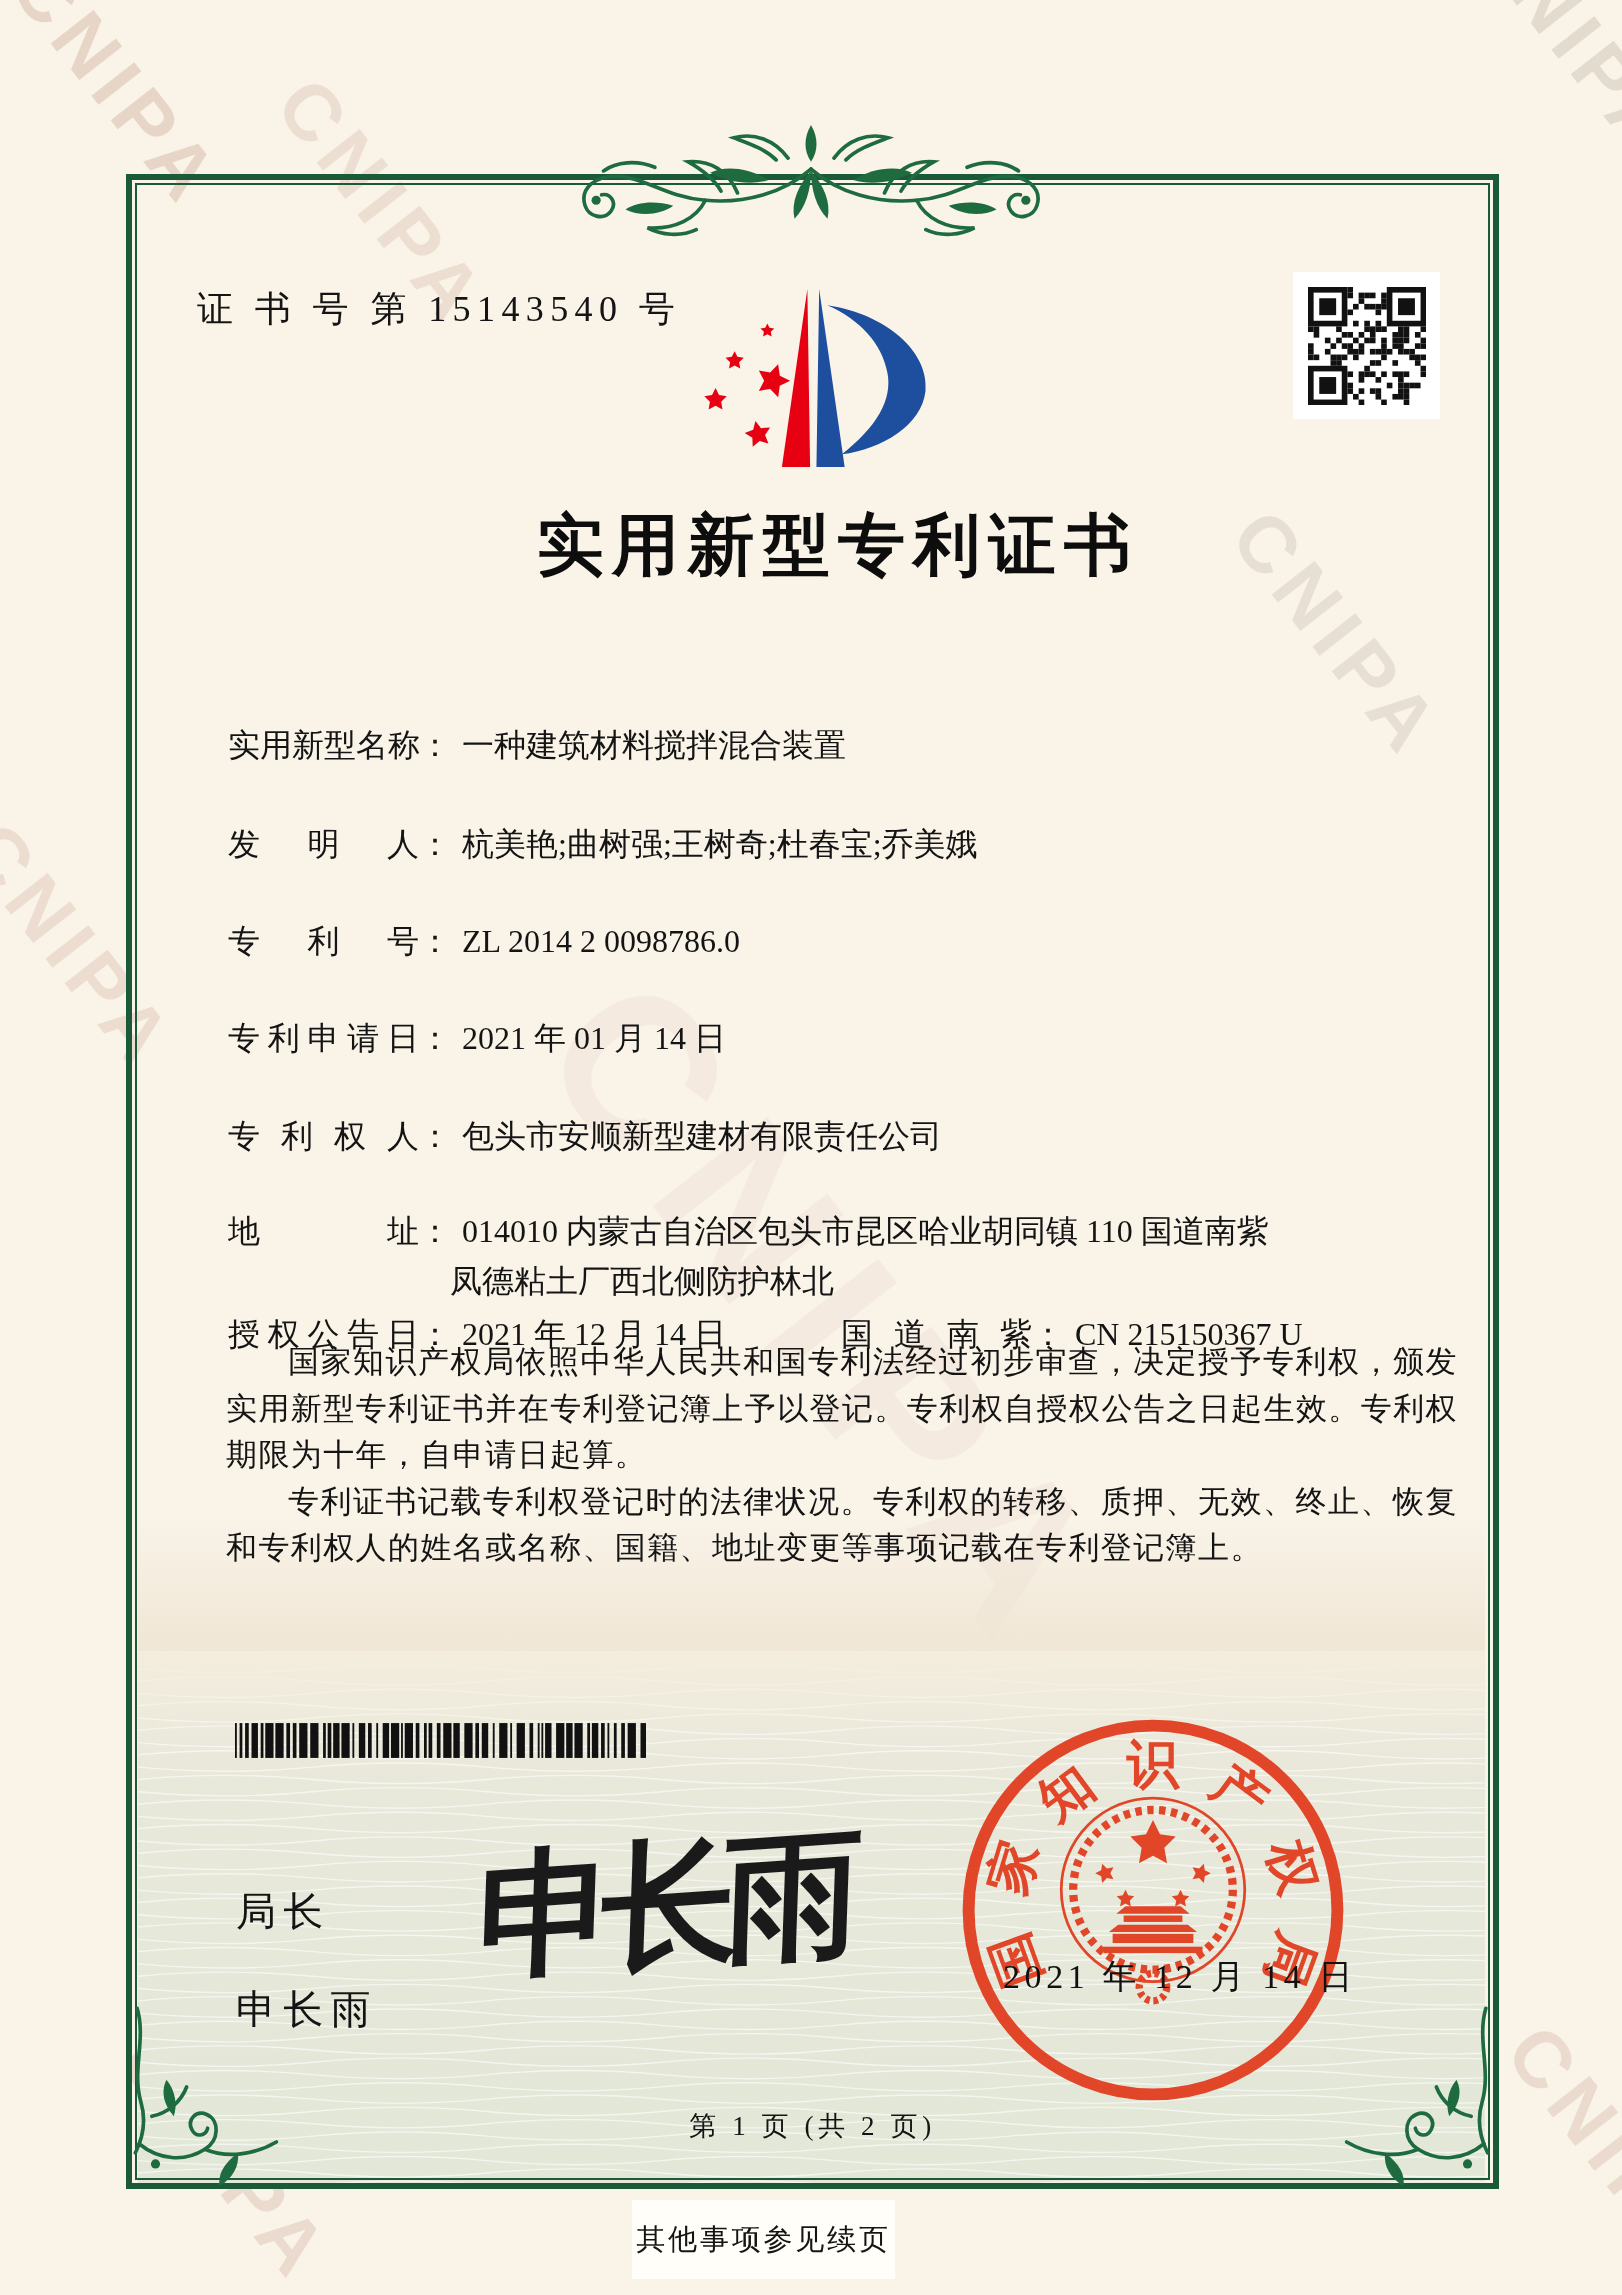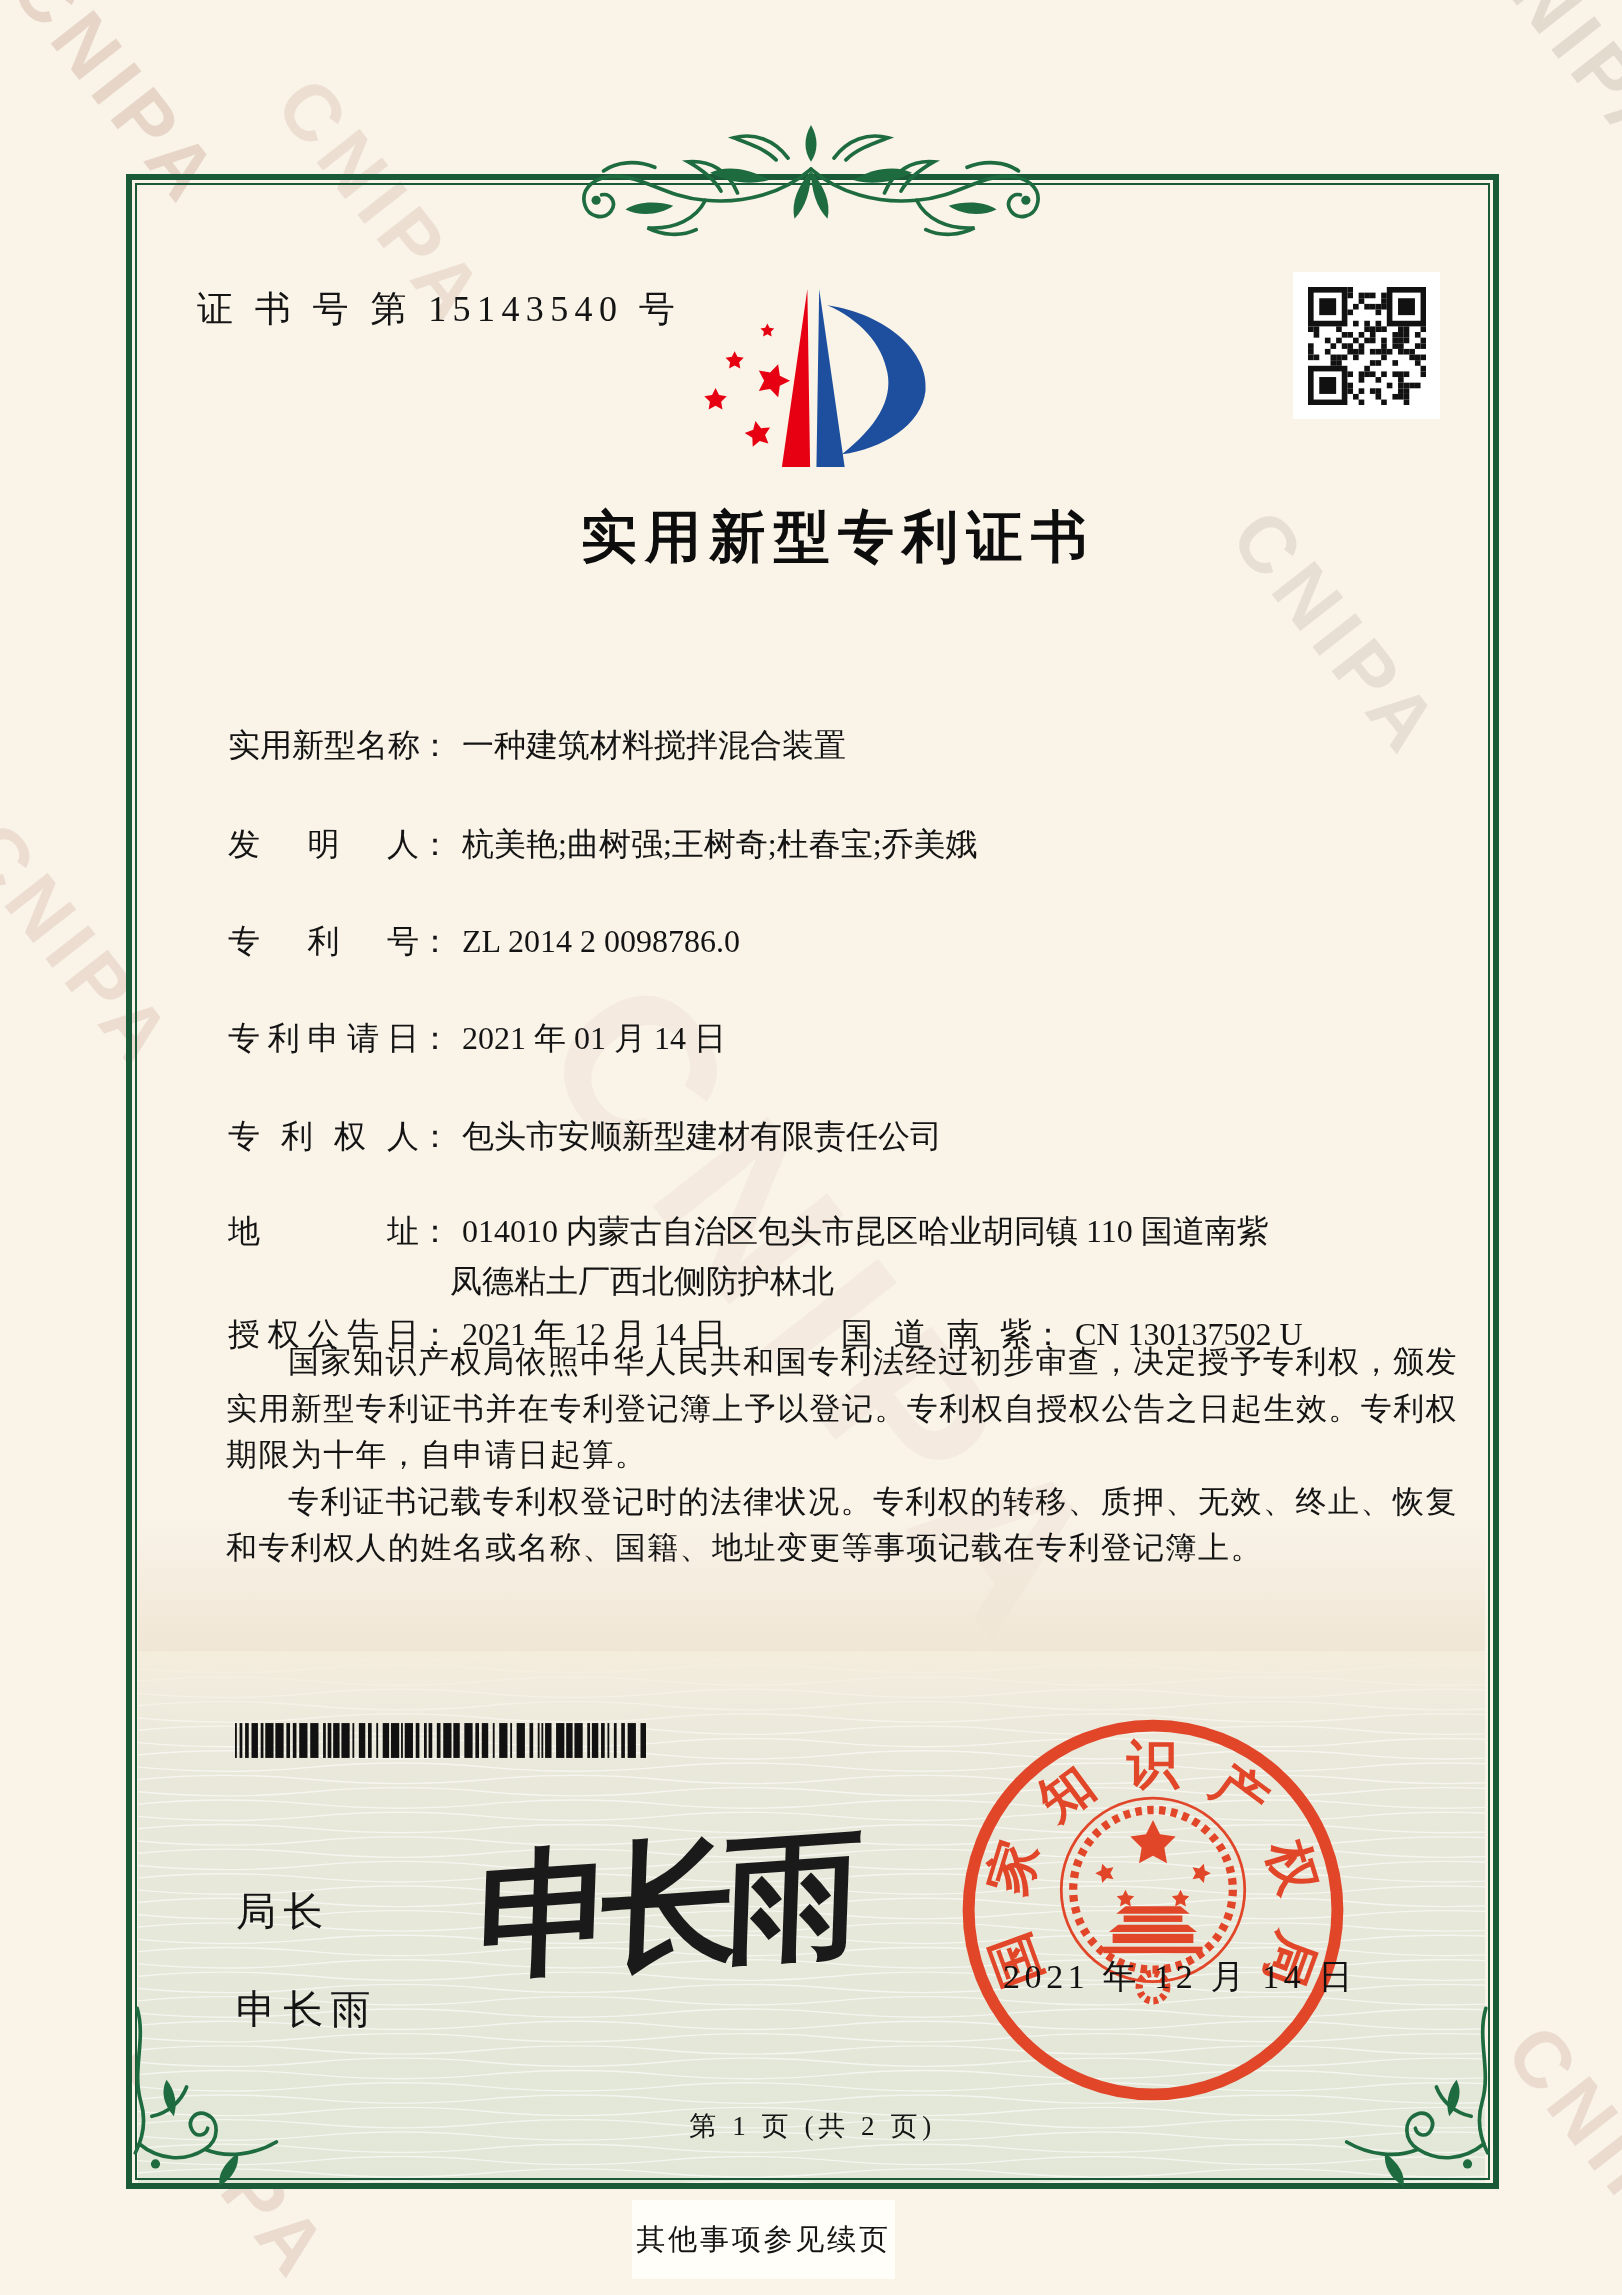--- a/index.html
+++ b/index.html
@@ -20,21 +20,21 @@
             background:linear-gradient(rgba(242,231,216,0),#f0e6d5);}
   
   .wm{position:absolute;z-index:0;font-family:"Liberation Sans","DejaVu Sans",sans-serif;
       font-weight:bold;letter-spacing:9.2px;transform:rotate(52deg);white-space:nowrap;}
   
   .certno{position:absolute;left:197px;top:285px;font-size:36px;letter-spacing:6.4px;z-index:4;}
   .logo{position:absolute;left:691px;top:274px;z-index:4;}
   .qrbox{position:absolute;left:1293px;top:272px;width:147px;height:147px;background:#fff;z-index:4;}
   .qrbox svg{position:absolute;left:14.7px;top:14.7px;}
   .title{position:absolute;left:126px;top:500px;width:1424px;text-align:center;
-         font-size:56px;font-weight:bold;letter-spacing:8.3px;z-index:4;color:#0d0d0d;}
+         font-size:67px;font-weight:bold;letter-spacing:8.3px;z-index:4;color:#0d0d0d;}
   
   .frow{position:absolute;left:228px;font-size:32px;z-index:4;white-space:nowrap;}
   .flabel{display:inline-block;width:191px;text-align:justify;text-align-last:justify;}
   .fval{padding-left:11px;}
   .addr2{position:absolute;left:450px;top:1260px;font-size:32px;z-index:4;}
   .g2{position:absolute;left:613px;top:0;}
   
   .bodytext{position:absolute;left:226px;top:1339px;width:1232px;font-size:31px;
             line-height:1.5;letter-spacing:1.4px;text-align:justify;z-index:4;}
   .bodytext p{margin:0;text-indent:2em;}
@@ -323,21 +323,21 @@
   <div class="frow" style="top:1115px">
     <span class="flabel">专利权人</span><span>：</span><span class="fval">包头市安顺新型建材有限责任公司</span>
   </div>
   <div class="frow" style="top:1210px">
     <span class="flabel">地址</span><span>：</span><span class="fval">014010 内蒙古自治区包头市昆区哈业胡同镇 110 国道南紫</span>
   </div>
   <div class="addr2">凤德粘土厂西北侧防护林北</div>
   <div class="frow" style="top:1313px">
     <span class="flabel">授权公告日</span><span>：</span><span class="fval">2021 年 12 月 14 日</span>
     <span class="g2">
-      <span class="flabel">国道南紫</span><span>：</span><span class="fval">CN 130137502 U</span>
+      <span class="flabel">国道南紫</span><span>：</span><span class="fval">CN 215150367 U</span>
     </span>
   </div>
 
   <div class="bodytext">
     <p>国家知识产权局依照中华人民共和国专利法经过初步审查，决定授予专利权，颁发实用新型专利证书并在专利登记簿上予以登记。专利权自授权公告之日起生效。专利权期限为十年，自申请日起算。</p>
     <p>专利证书记载专利权登记时的法律状况。专利权的转移、质押、无效、终止、恢复和专利权人的姓名或名称、国籍、地址变更等事项记载在专利登记簿上。</p>
   </div>
 
   <svg class="barcode" id="barcode" width="411" height="35" viewBox="0 0 448 38" fill="#111">
       <rect x="0" y="0" width="2" height="38"></rect>

